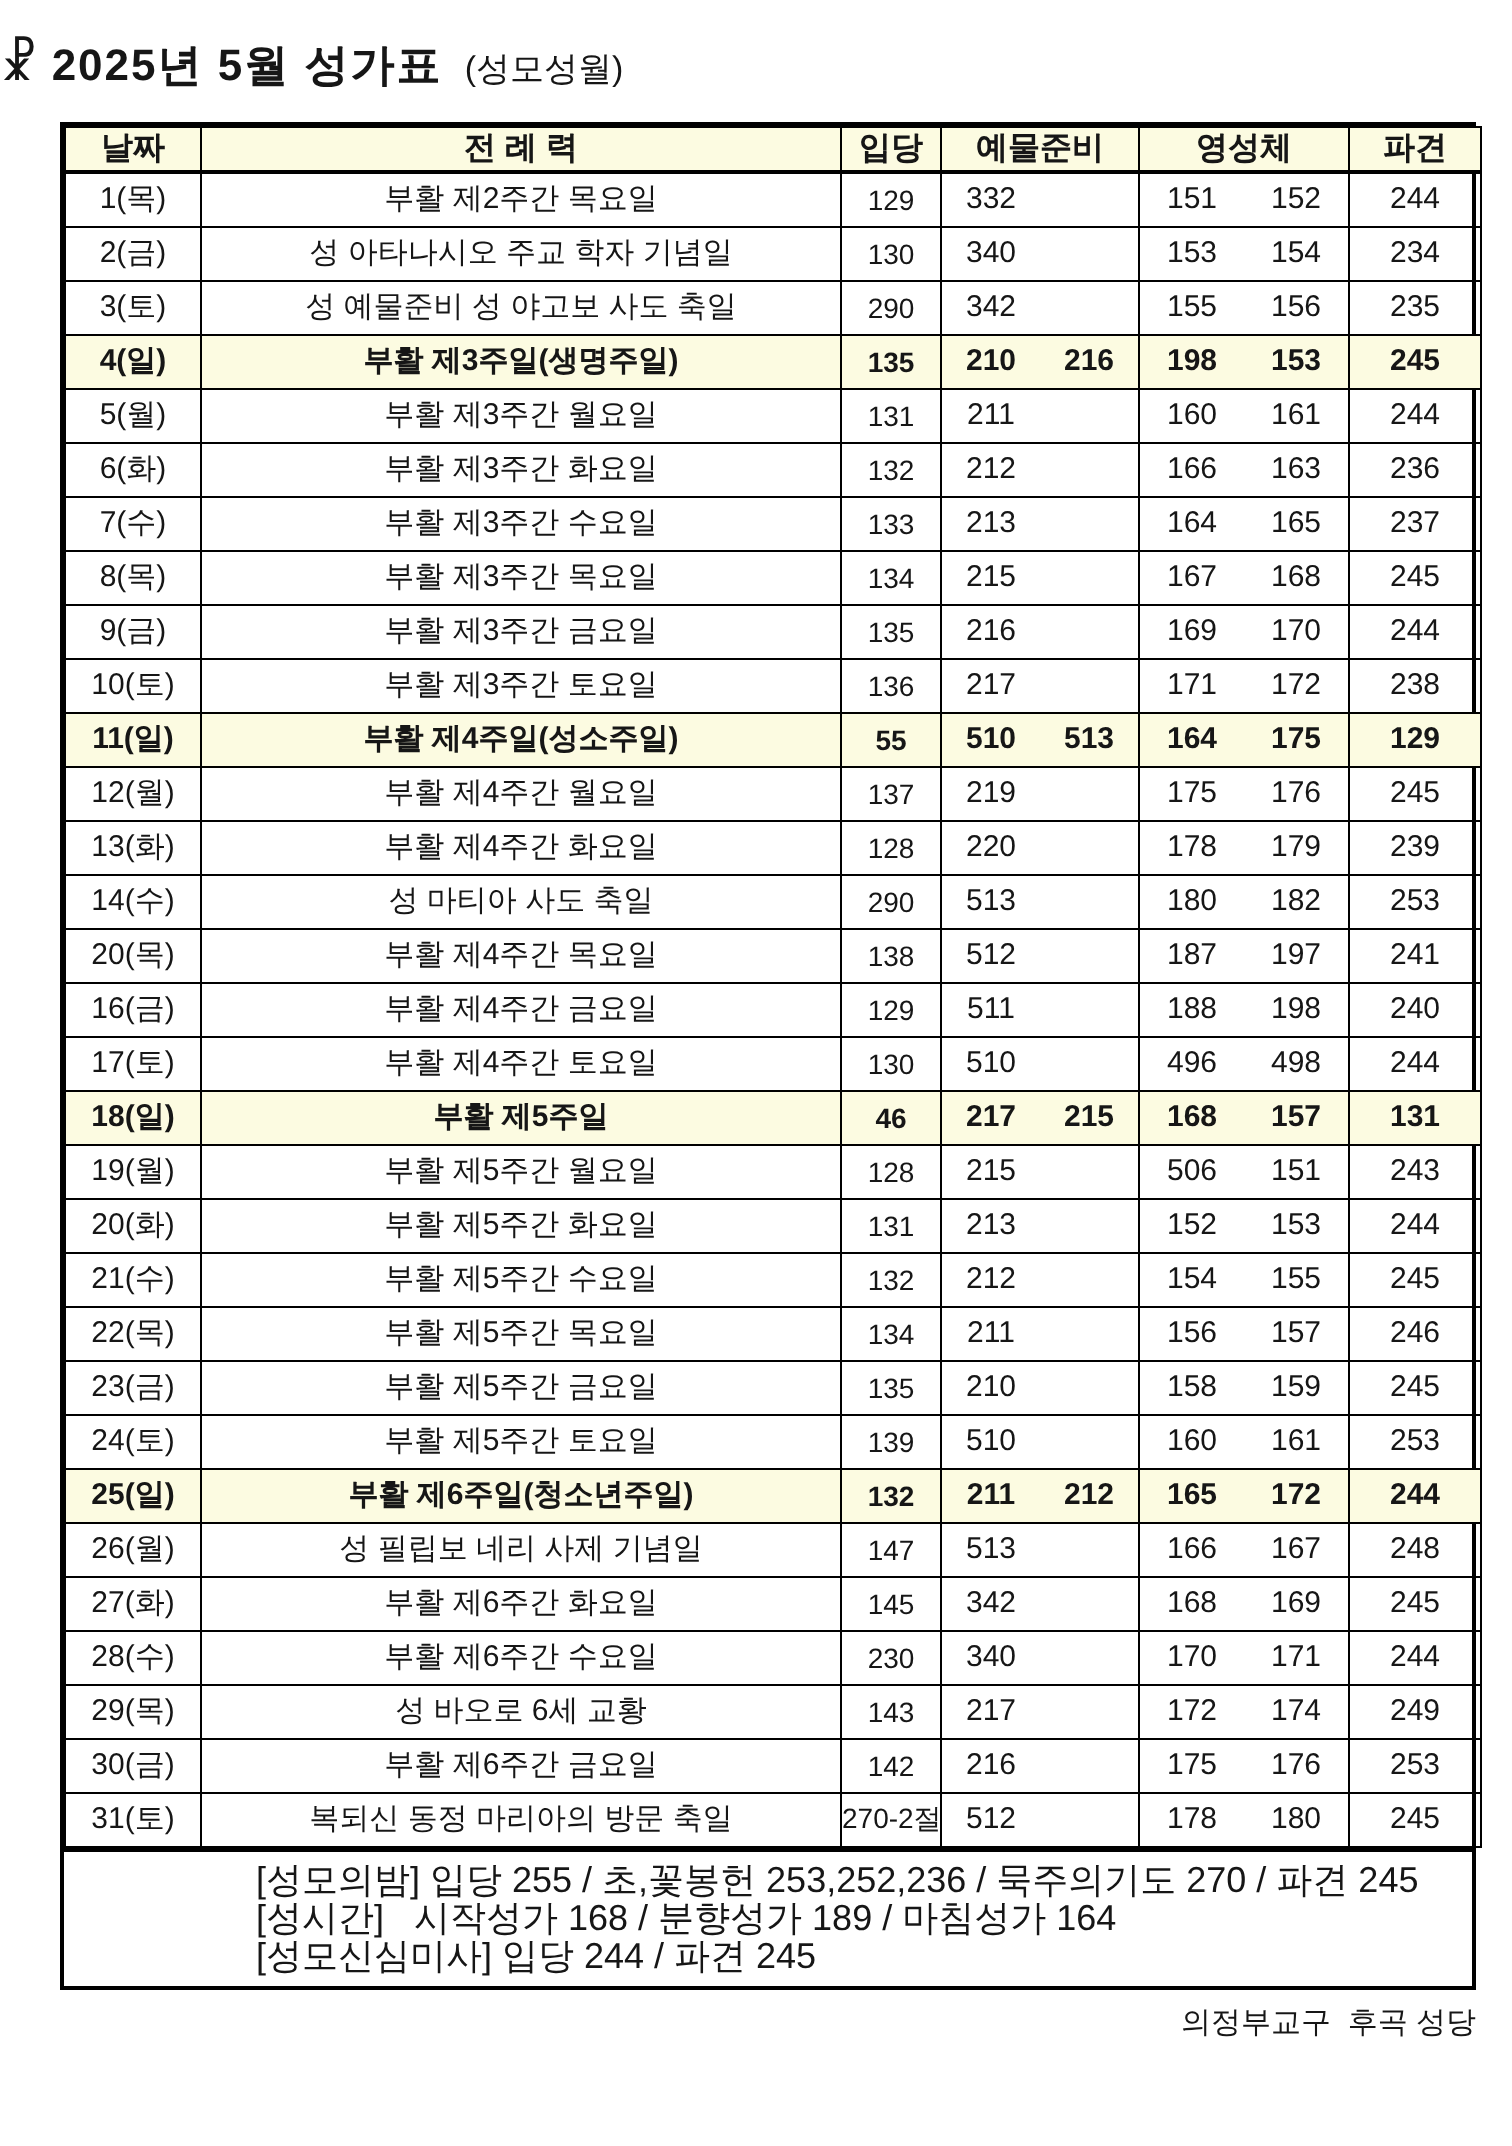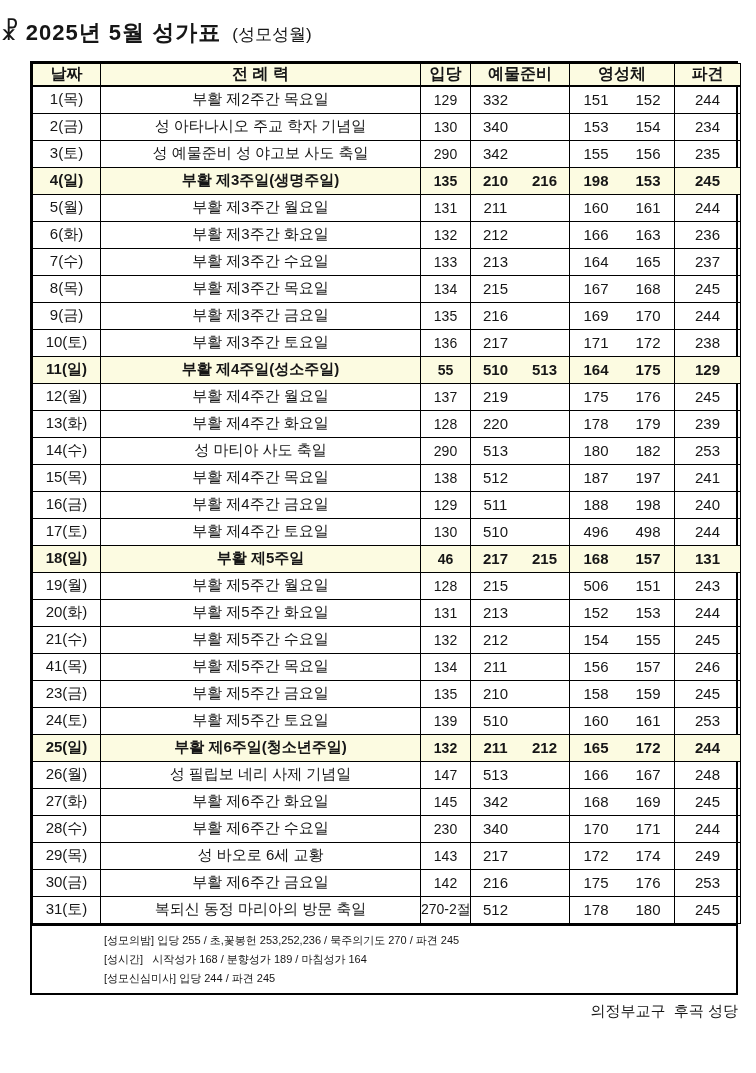--- a/index.html
+++ b/index.html
@@ -28,21 +28,21 @@
     border-bottom: 2px solid var(--line);
   }
   tbody tr { height: 27px; font-size: 15px; }
   tbody td { text-align: center; }
   tbody tr.sunday { background: var(--hl); font-weight: bold; }
   td.entrance { font-size: 14px; }
   .pair { display: flex; width: 100%; }
   .pair span { flex: 1 1 50%; text-align: center; }
   .notes {
     border-top: 2px solid var(--line);
-    padding: 5px 4px 5px 72px; font-size: 11px; line-height: 19px;
+    padding: 5px 4px 5px 96px; font-size: 18px; line-height: 19px;
   }
   .note-line { white-space: pre; }
   .footer {
     width: 708px; margin-left: 30px; margin-top: 7px;
     text-align: right; font-size: 15px; font-weight: normal; white-space: pre;
   }
 </style>
 </head>
 <body>
 
@@ -332,21 +332,21 @@
     <td>
       <div class="pair">
         <span>180</span>
         <span>182</span>
       </div>
     </td>
     <td>253</td>
   </tr>
 
   <tr>
-    <td class="date">15(목)</td>
+    <td class="date">20(목)</td>
     <td class="liturgy">부활 제4주간 목요일</td>
     <td class="entrance">138</td>
     <td>
       <div class="pair">
         <span>512</span>
         <span></span>
       </div>
     </td>
     <td>
       <div class="pair">
@@ -465,21 +465,21 @@
     <td>
       <div class="pair">
         <span>154</span>
         <span>155</span>
       </div>
     </td>
     <td>245</td>
   </tr>
 
   <tr>
-    <td class="date">41(목)</td>
+    <td class="date">22(목)</td>
     <td class="liturgy">부활 제5주간 목요일</td>
     <td class="entrance">134</td>
     <td>
       <div class="pair">
         <span>211</span>
         <span></span>
       </div>
     </td>
     <td>
       <div class="pair">

